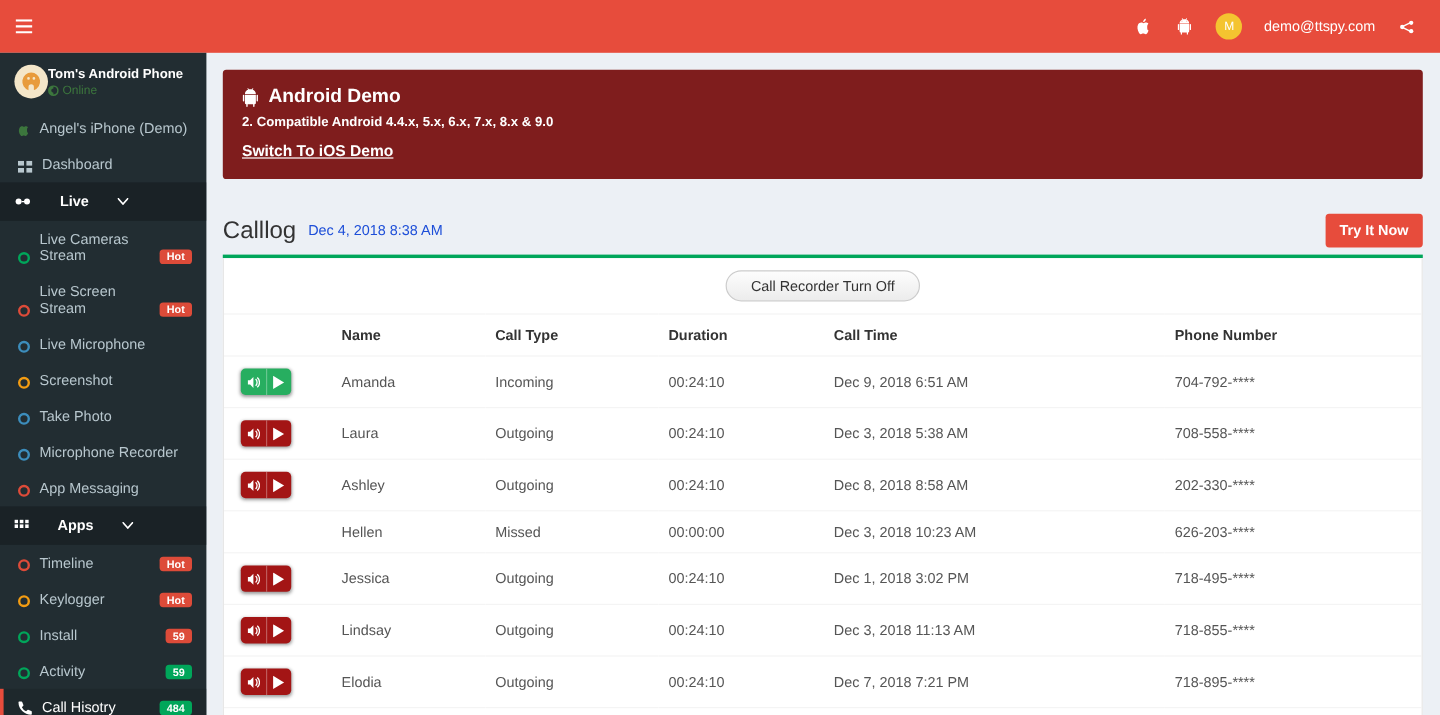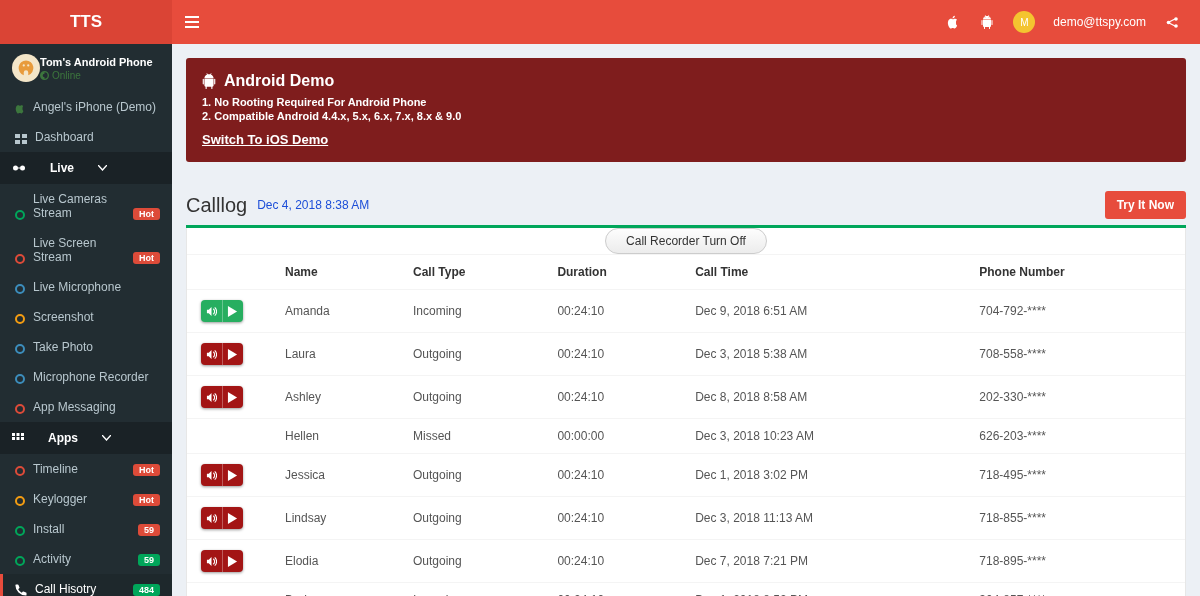--- a/index.html
+++ b/index.html
@@ -34,38 +34,37 @@
 .banner{background:#7f1d1d;color:#fff;border-radius:3px;padding:14px 16px;margin-bottom:29px}
 .banner h3{font-size:16px;font-weight:700;display:flex;align-items:center;gap:8px;margin-bottom:6px}
 .banner .line{font-size:11px;font-weight:700;margin:2px 0}
 .banner a{color:#fff;text-decoration:underline;font-weight:700;font-size:13px;display:inline-block;margin-top:8px}
 .page-header{display:flex;align-items:center;gap:10px;margin-bottom:6px}
 .page-title{font-size:20px;color:#333}
 .page-sub{font-size:12px;color:#1d4ed8}
 .try-btn{margin-left:auto;background:#e74c3c;color:#fff;border:none;padding:7px 12px;border-radius:3px;font-size:12px;font-weight:700;cursor:pointer}
 .rule{height:3px;background:#00a65a;margin-bottom:0}
 .panel{background:#fff;border:1px solid #e7e7e7;border-top:none}
-.recorder-row{display:flex;justify-content:center}
+.recorder-row{padding:10px;display:flex;justify-content:center}
 .recorder-btn{background:linear-gradient(#fdfdfd,#ececec);border:1px solid #ccc;border-radius:14px;padding:5px 20px;font-size:12px;color:#333;cursor:pointer}
 .tbl{width:100%;border-collapse:collapse;font-size:12px;color:#333}
 .tbl th{text-align:left;padding:10px 8px;border-top:1px solid #f4f4f4;font-weight:700}
 .tbl td{padding:10px 8px;border-top:1px solid #f4f4f4;color:#555}
 .tbl th:first-child,.tbl td:first-child{width:90px;padding-left:14px}
 .call-btn{display:inline-flex;width:42px;height:22px;border-radius:4px;box-shadow:0 1px 3px rgba(0,0,0,.4);overflow:hidden}
 .call-btn.green{background:#27ae60}
 .call-btn.red{background:#a31515}
 .call-btn .half{flex:1;display:flex;align-items:center;justify-content:center}
 .call-btn .half:first-child{border-right:1px solid rgba(255,255,255,.3)}
 .call-btn svg{width:11px;height:11px;fill:#fff}
 </style>
 </head>
 <body>
 
 <div class="topbar">
-  <div class="logo">TTS</div>
   <div class="menu-toggle">
     <span class="icn">
         <svg width="14" height="12" viewBox="0 0 14 12">
           <path d="M0 0h14v2H0zM0 5h14v2H0zM0 10h14v2H0z" fill="#fff"></path>
         </svg>
       </span>
   </div>
   <div class="topbar-right">
     <span class="icn">
         <svg width="12" height="14" viewBox="0 0 12 14" fill="#fff">
@@ -229,21 +228,20 @@
 <div class="content">
   <div class="banner">
     <h3>
         <span class="icn">
           <svg width="14" height="16" viewBox="0 0 12 14" fill="#fff">
             <path d="M2 5h8v6a1 1 0 0 1-1 1v1.5a.5.5 0 0 1-1 0V12H4v1.5a.5.5 0 0 1-1 0V12a1 1 0 0 1-1-1V5zm-1.5.5a.5.5 0 0 1 1 0v4a.5.5 0 0 1-1 0v-4zm10 0a.5.5 0 0 1 1 0v4a.5.5 0 0 1-1 0v-4zM2 4.5c0-1.5 1-2.7 2.4-3.2L3.8.4l.4-.3.7 1C5.3 1 5.6 1 6 1s.7 0 1.1.1l.7-1 .4.3-.6.9C8.9 1.8 10 3 10 4.5H2z"></path>
           </svg>
         </span>
         <span>Android Demo</span>
       </h3>
-    <div class="line">1. No Rooting Required For Android Phone</div>
     <div class="line">2. Compatible Android 4.4.x, 5.x, 6.x, 7.x, 8.x &amp; 9.0</div>
     <a href="#">Switch To iOS Demo</a>
   </div>
 
   <div class="page-header">
     <span class="page-title">Calllog</span>
     <span class="page-sub">Dec 4, 2018 8:38 AM</span>
     <button class="try-btn">Try It Now</button>
   </div>
   <div class="rule"></div>

